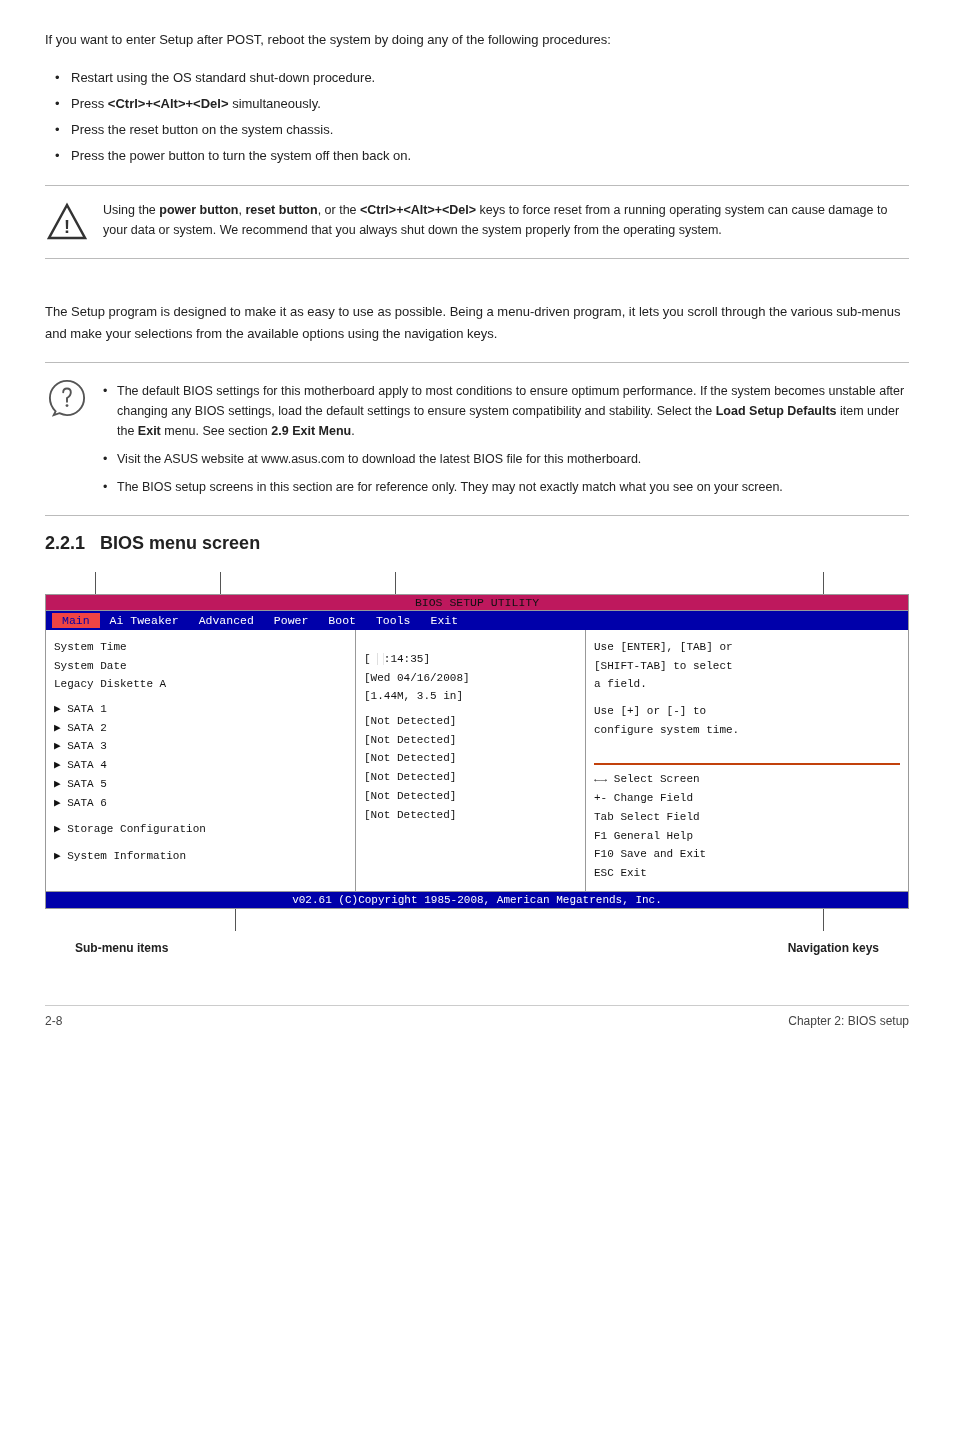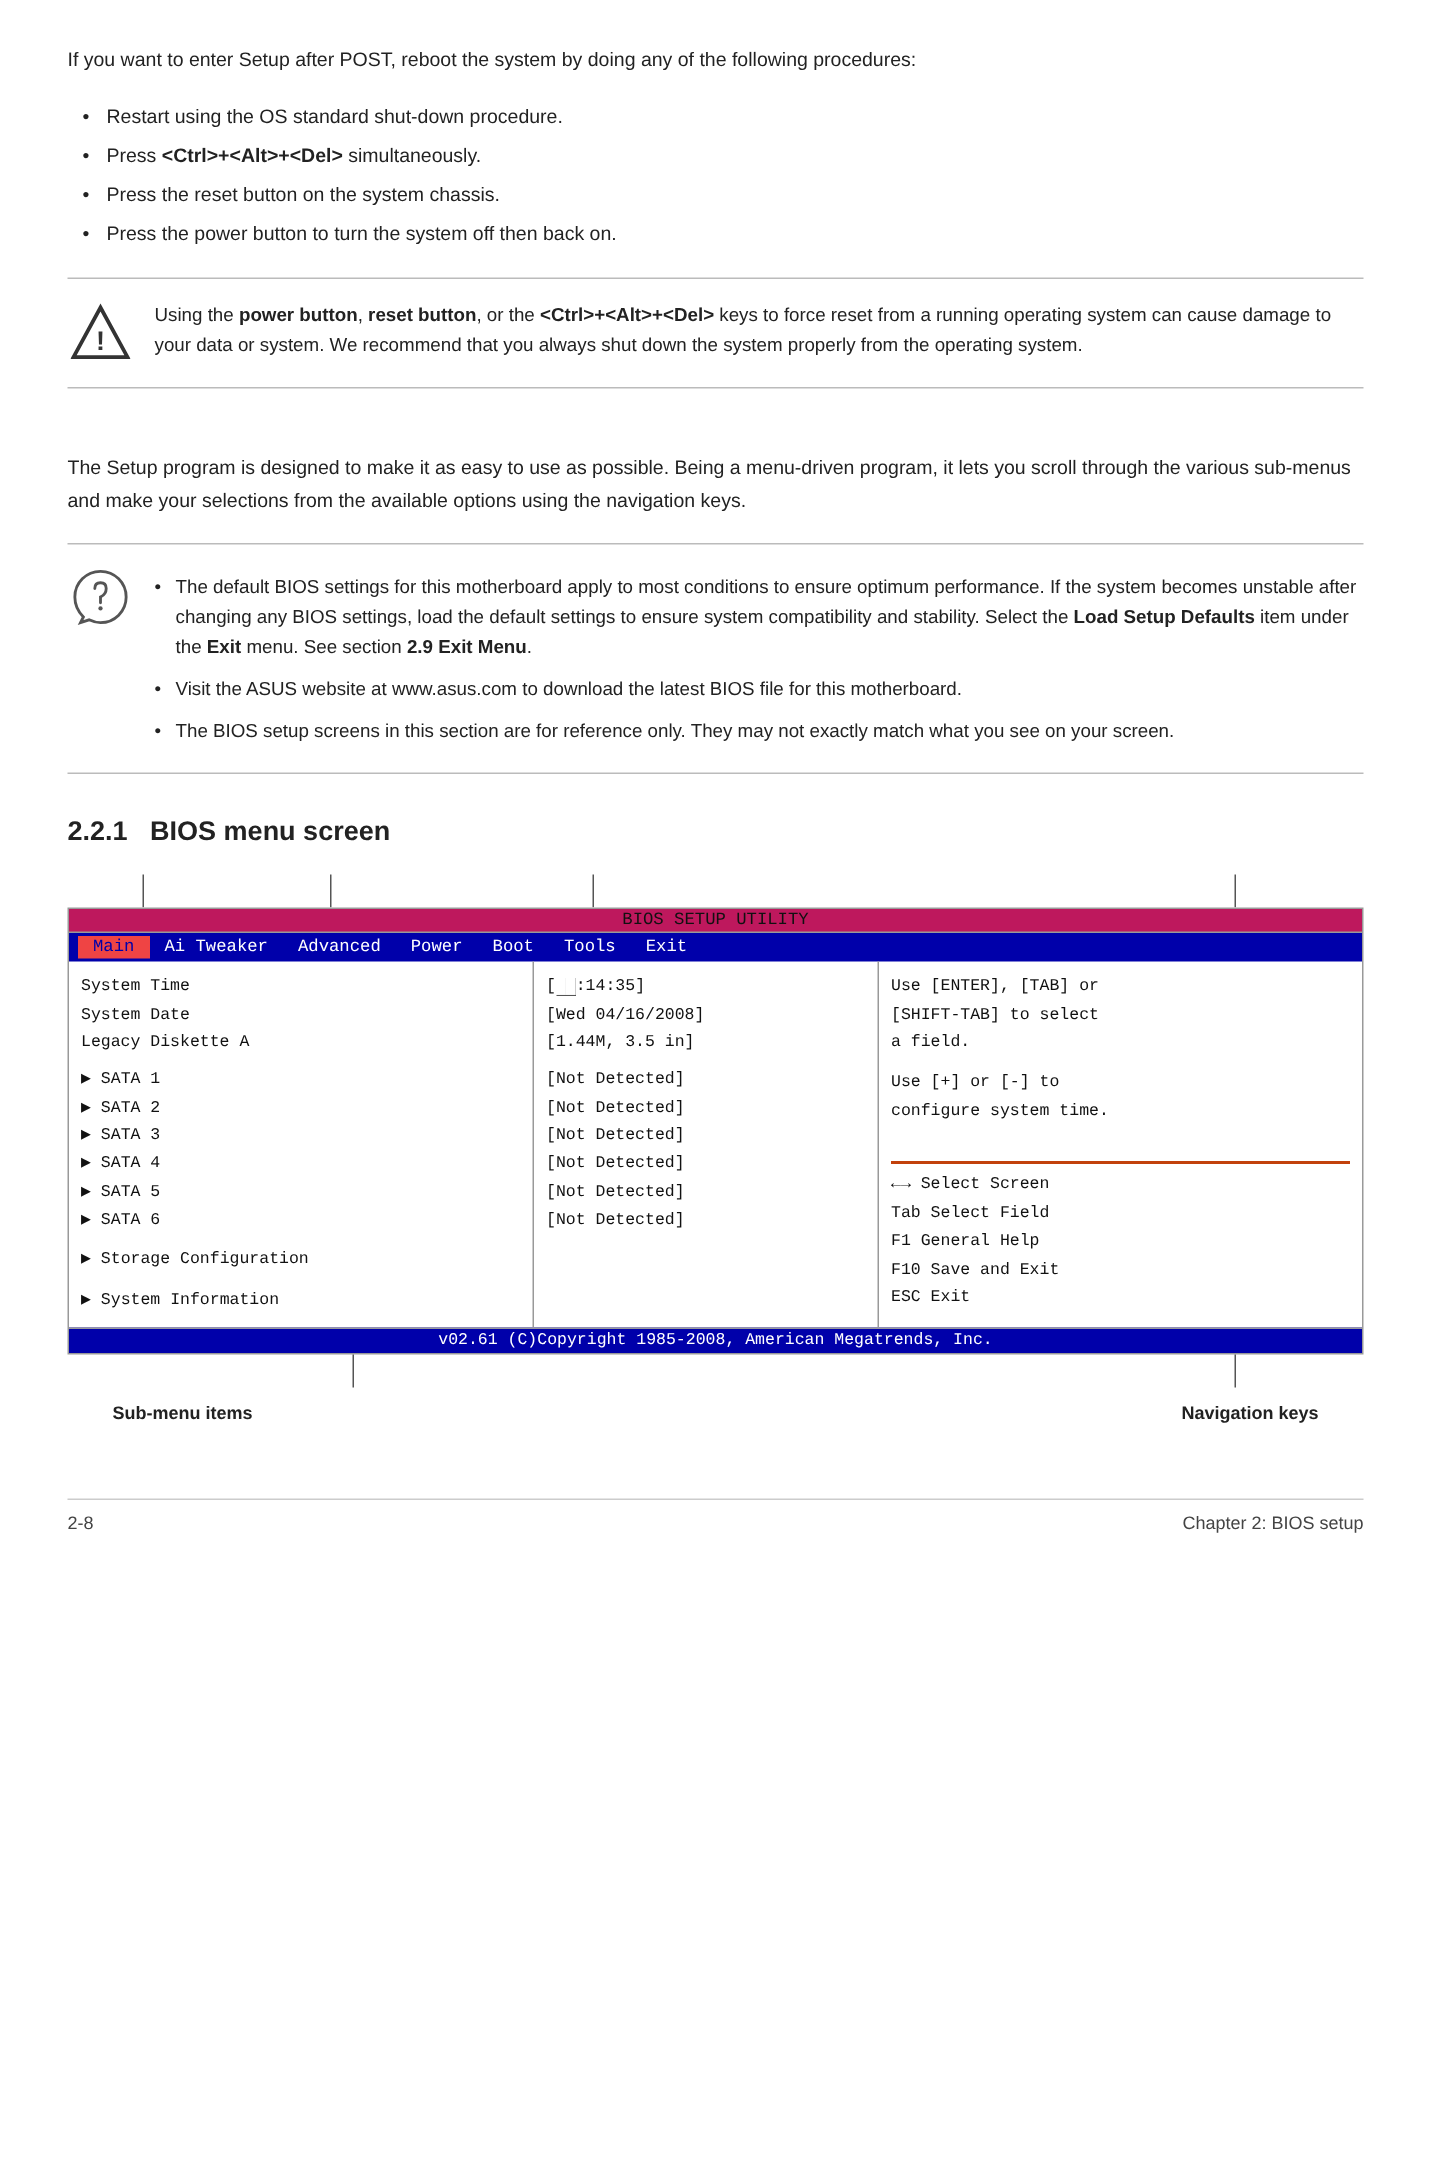--- a/index.html
+++ b/index.html
@@ -66,21 +66,21 @@
       line-height: 1.65;
       margin-top: 42px;
     }
 
     .note-box {
       border-top: 1px solid #bbb;
       border-bottom: 1px solid #bbb;
       display: flex;
       align-items: flex-start;
       padding: 14px 0 14px 0;
-      margin-bottom: 28px;
+      margin-bottom: 17px;
       gap: 14px;
     }
     .note-icon {
       width: 44px;
       height: 50px;
       flex-shrink: 0;
       display: flex;
       align-items: flex-start;
       justify-content: center;
       padding-top: 2px;
@@ -170,21 +170,21 @@
       border-right: 1px solid #999;
       padding: 8px 8px;
       font-family: 'Courier New', Courier, monospace;
       font-size: 11px;
       line-height: 1.7;
     }
 
     .bios-center {
       width: 230px;
       border-right: 1px solid #999;
-      padding: 8px 8px;
+      padding: 20px 8px;
       font-family: 'Courier New', Courier, monospace;
       font-size: 11px;
       line-height: 1.7;
     }
 
     .bios-right {
       flex: 1;
       padding: 8px 8px;
       font-family: 'Courier New', Courier, monospace;
       font-size: 11px;
@@ -334,20 +334,21 @@
       <div class="bios-right">
         <div>Use [ENTER], [TAB] or</div>
         <div>[SHIFT-TAB] to select</div>
         <div>a field.</div>
         <div style="height:8px;"></div>
         <div>Use [+] or [-] to</div>
         <div>configure system time.</div>
         <div style="height:24px;"></div>
         <div style="border-top:2px solid #c2410c; padding-top:5px;">
           <div>←→   Select Screen</div>
+          <div>+-   Change Field</div>
           <div>Tab  Select Field</div>
           <div>F1   General Help</div>
           <div>F10  Save and Exit</div>
           <div>ESC  Exit</div>
         </div>
       </div>
     </div>
 
     <div class="bios-footer">v02.61 (C)Copyright 1985-2008, American Megatrends, Inc.</div>
   </div>

